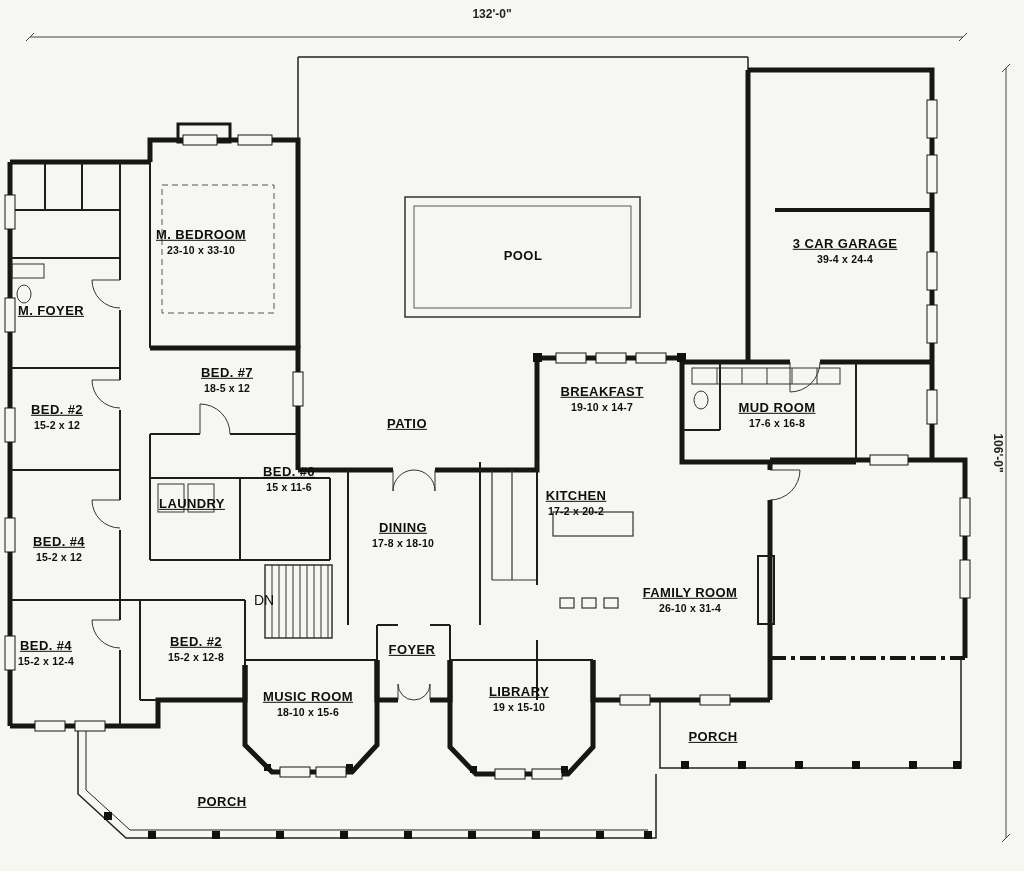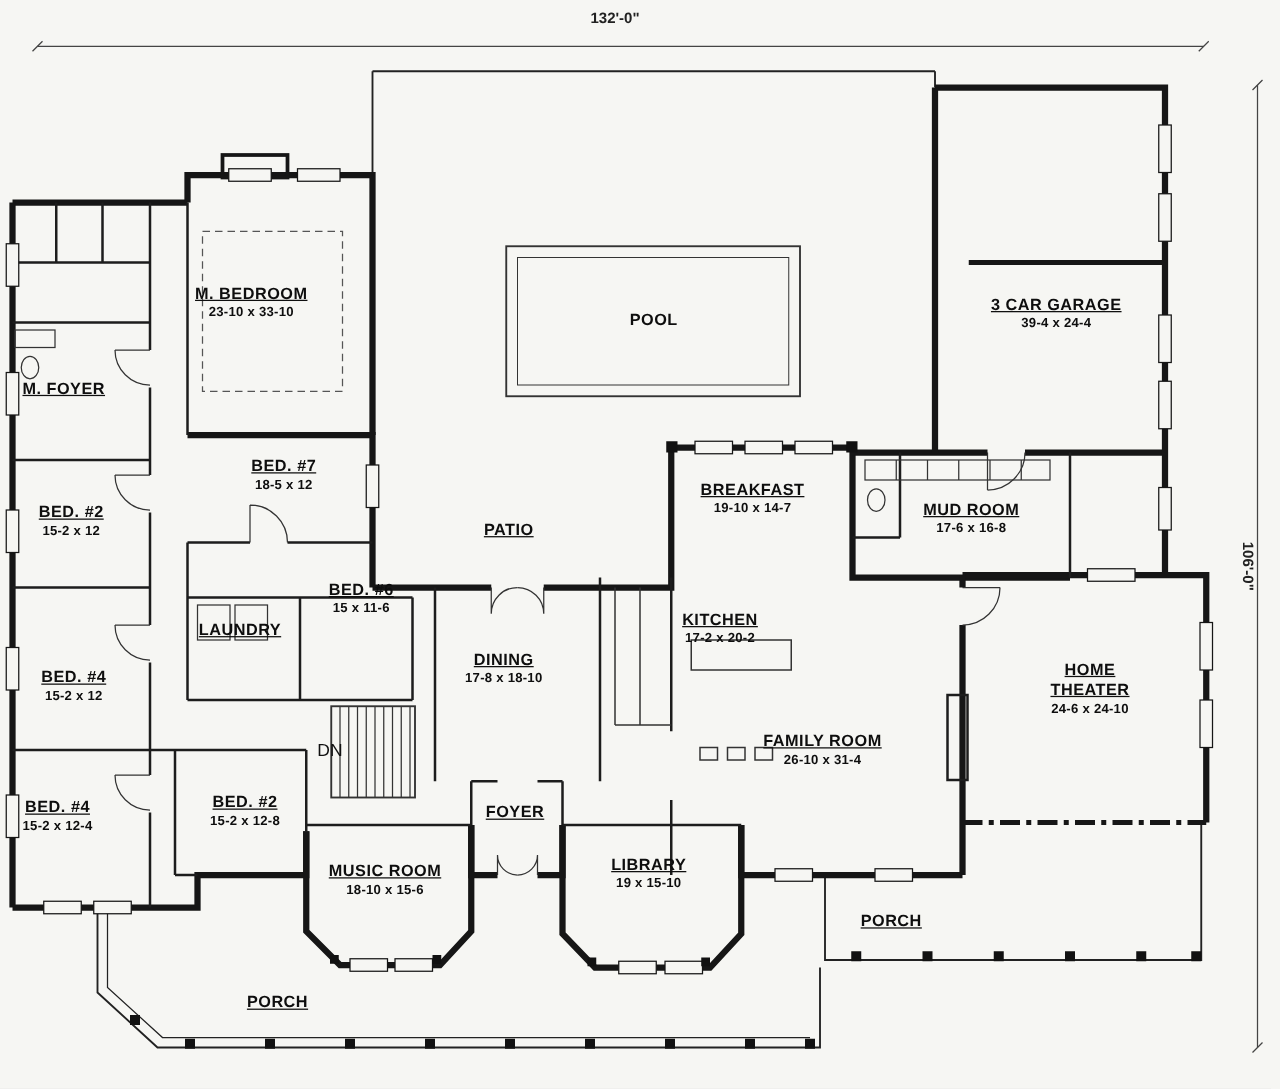--- a/index.html
+++ b/index.html
@@ -243,31 +243,27 @@
   <div class="room-label" style="left:576px;top:503px">
     <div class="rname">KITCHEN</div>
     <div class="rdims">17-2 x 20-2</div>
   </div>
 
   <div class="room-label" style="left:403px;top:535px">
     <div class="rname">DINING</div>
     <div class="rdims">17-8 x 18-10</div>
   </div>
 
-  <div class="room-label wrap" style="left:872px;top:551px">
-    <div class="rname">HOME THEATER</div>
-    <div class="rdims">24-6 x 24-10</div>
-  </div>
 
   <div class="room-label" style="left:59px;top:549px">
     <div class="rname">BED. #4</div>
     <div class="rdims">15-2 x 12</div>
   </div>
 
-  <div class="room-label" style="left:658px;top:600px">
+  <div class="room-label" style="left:690px;top:600px">
     <div class="rname">FAMILY ROOM</div>
     <div class="rdims">26-10 x 31-4</div>
   </div>
 
   <div class="room-label" style="left:46px;top:653px">
     <div class="rname">BED. #4</div>
     <div class="rdims">15-2 x 12-4</div>
   </div>
 
   <div class="room-label" style="left:196px;top:649px">

